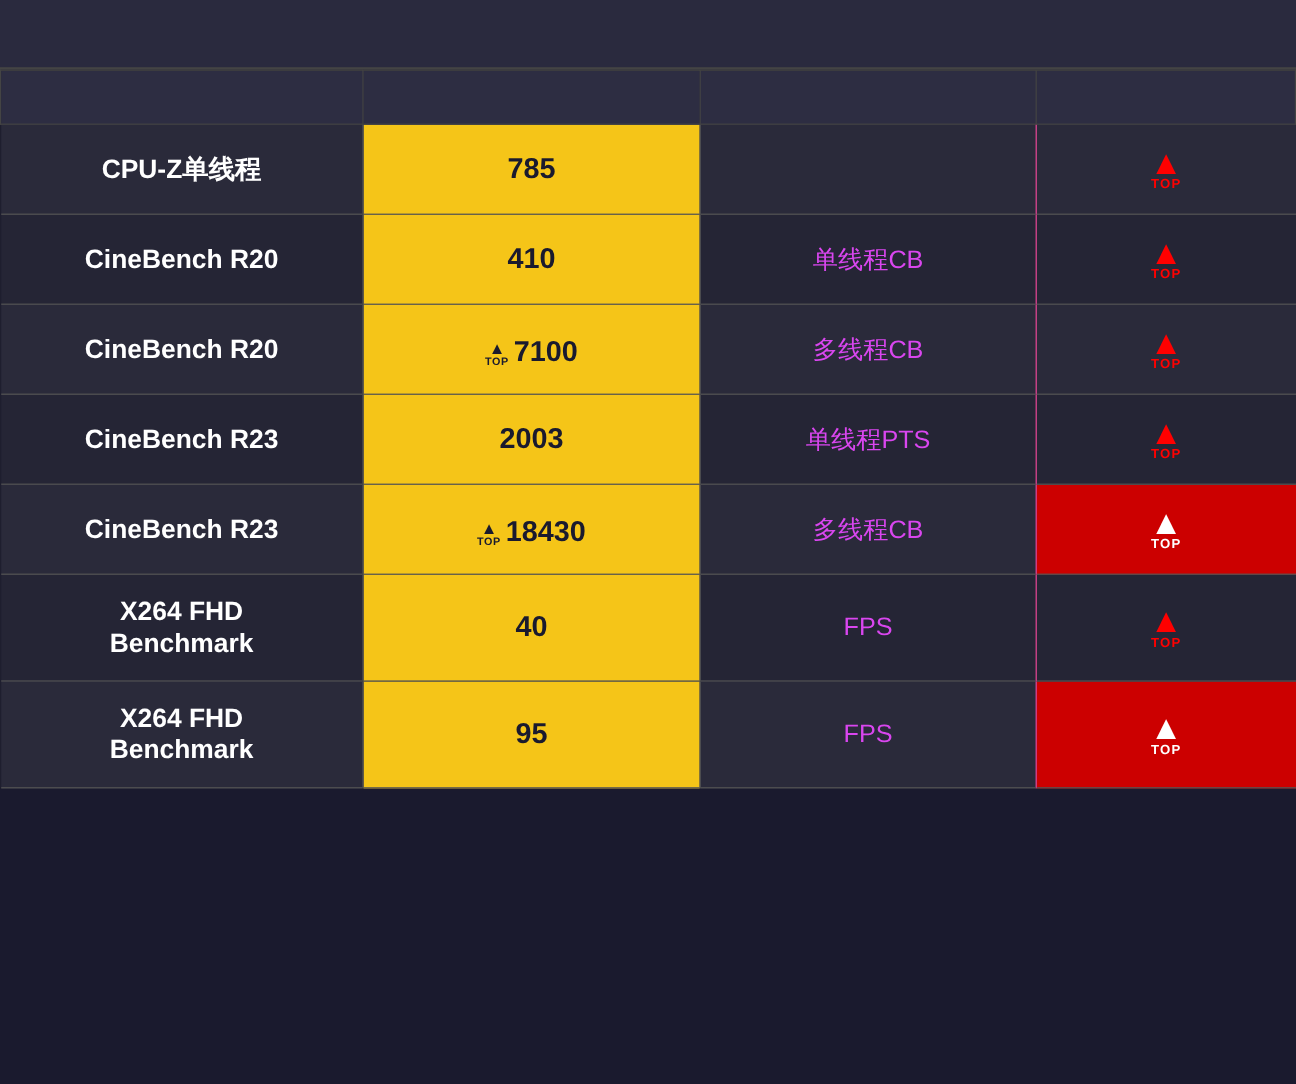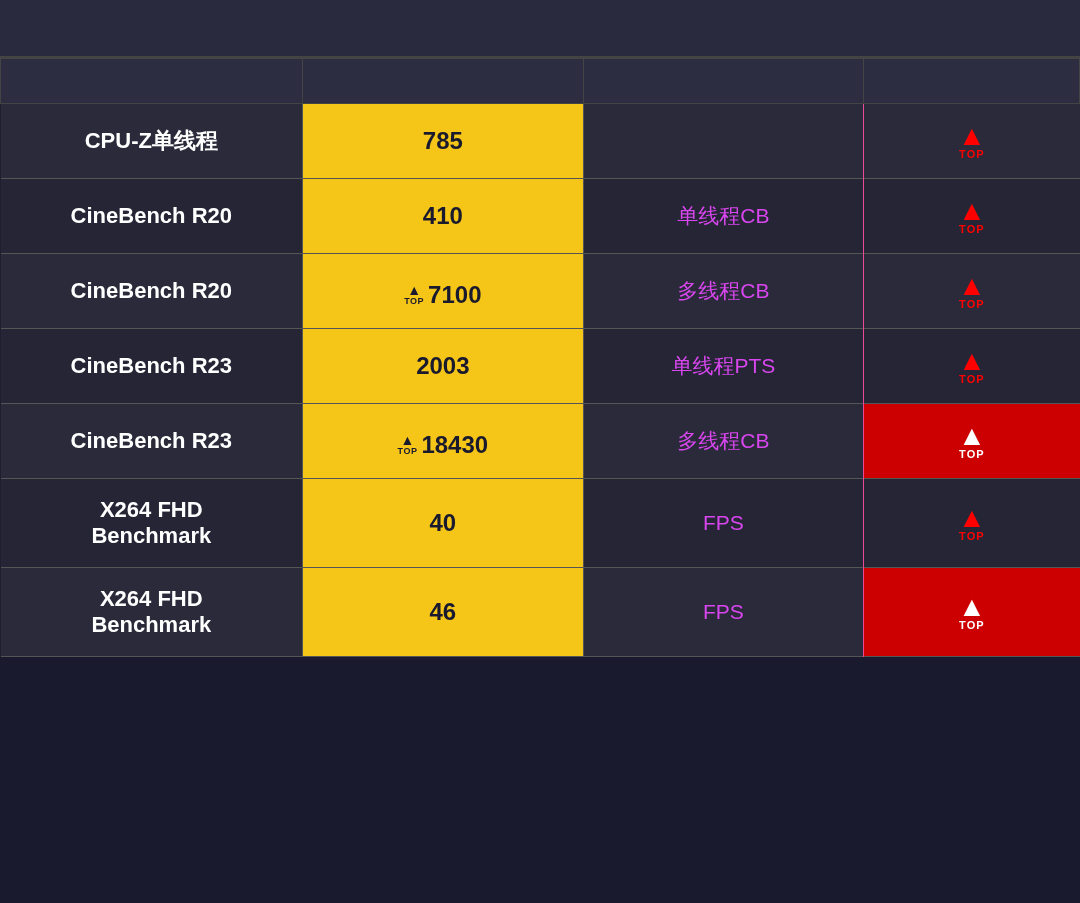--- a/index.html
+++ b/index.html
@@ -232,21 +232,21 @@
             <td class="col-item">X264 FHD<br>Benchmark</td>
             <td class="col-value">40</td>
             <td class="col-unit">FPS</td>
             <td class="col-perf"><span class="top-badge ">
     <span class="top-arrow">▲</span>
     <span class="top-label">TOP</span>
   </span></td>
           </tr>
           <tr>
             <td class="col-item">X264 FHD<br>Benchmark</td>
-            <td class="col-value">46</td>
+            <td class="col-value">95</td>
             <td class="col-unit">FPS</td>
             <td class="col-perf red-bg"><span class="top-badge white-text">
     <span class="top-arrow">▲</span>
     <span class="top-label">TOP</span>
   </span></td>
           </tr>
         </tbody>
     </table>
   </div>
 </div>

